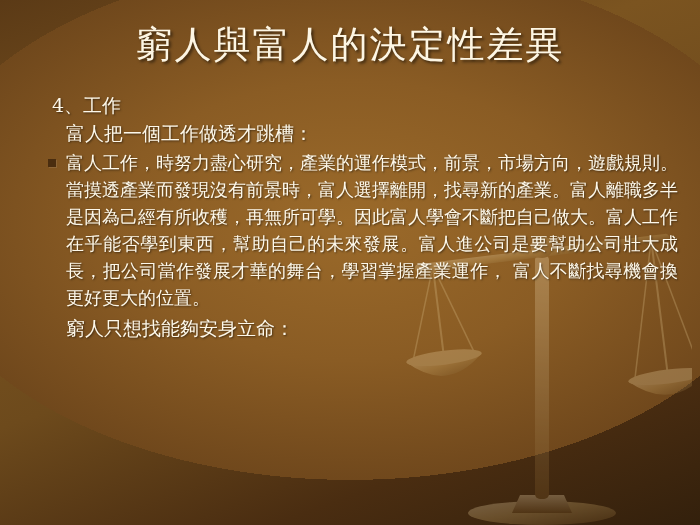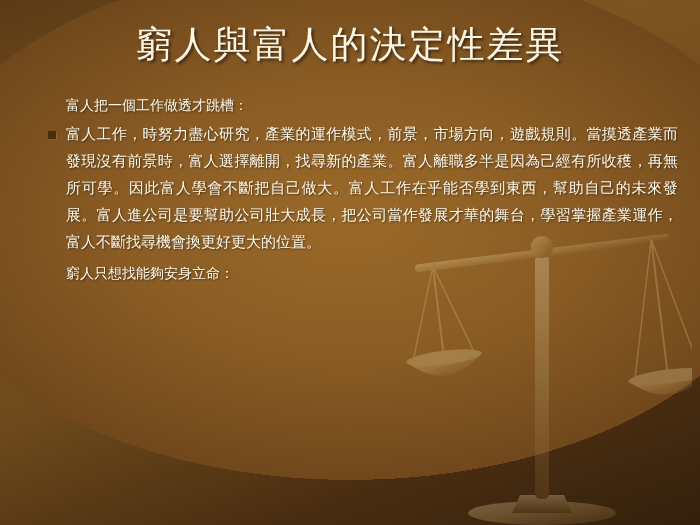--- a/index.html
+++ b/index.html
@@ -53,21 +53,21 @@
   .lvl1 {
     font-family: "DejaVu Serif", serif;
     font-size: 19px;
     line-height: 27px;
     color: #fdf8ea;
     margin: 0 0 1px 26px;
     text-shadow: 1px 1px 2px rgba(0,0,0,0.5);
   }
   .lvl2 {
     font-family: "DejaVu Serif", serif;
-    font-size: 14px;
+    font-size: 19px;
     line-height: 27px;
     color: #fdf8ea;
     margin: 0 0 2px 40px;
     text-shadow: 1px 1px 2px rgba(0,0,0,0.5);
   }
   .bullet-row {
     position: relative;
     margin: 0 0 4px 0;
     padding-left: 40px;
   }
@@ -75,21 +75,21 @@
     position: absolute;
     left: 22px;
     top: 10px;
     width: 8px;
     height: 8px;
     background: #4a2d0f;
     box-shadow: 1px 1px 0 rgba(255,255,255,0.10);
   }
   .bullet-text {
     font-family: "DejaVu Serif", serif;
-    font-size: 15px;
+    font-size: 18px;
     line-height: 27px;
     color: #fdf8ea;
     text-shadow: 1px 1px 2px rgba(0,0,0,0.5);
     text-align: justify;
     text-justify: inter-ideograph;
   }
 </style>
 </head>
 <body>
 
@@ -128,20 +128,21 @@
       <line x1="260" y1="58" x2="294" y2="198" stroke="#d8bc86" stroke-width="1.5"></line>
       <path d="M220 196 Q260 232 300 196 Z" fill="url(#metal)" opacity="0.95"></path>
       <ellipse cx="260" cy="196" rx="40" ry="7" fill="#e6cd9b"></ellipse>
     </g>
   </svg>
 
   <div class="title">窮人與富人的決定性差異</div>
 
   <div class="body">
 
+    <div class="lvl1">4、工作</div>
 
     <div class="lvl2">富人把一個工作做透才跳槽：</div>
 
     <div class="bullet-row">
       <span class="bullet-mark"></span>
       <div class="bullet-text">富人工作，時努力盡心研究，產業的運作模式，前景，市場方向，遊戲規則。當摸透產業而發現沒有前景時，富人選擇離開，找尋新的產業。富人離職多半是因為己經有所收穫，再無所可學。因此富人學會不斷把自己做大。富人工作在乎能否學到東西，幫助自己的未來發展。富人進公司是要幫助公司壯大成長，把公司當作發展才華的舞台，學習掌握產業運作， 富人不斷找尋機會換更好更大的位置。</div>
     </div>
 
     <div class="lvl2">窮人只想找能夠安身立命：</div>
 

